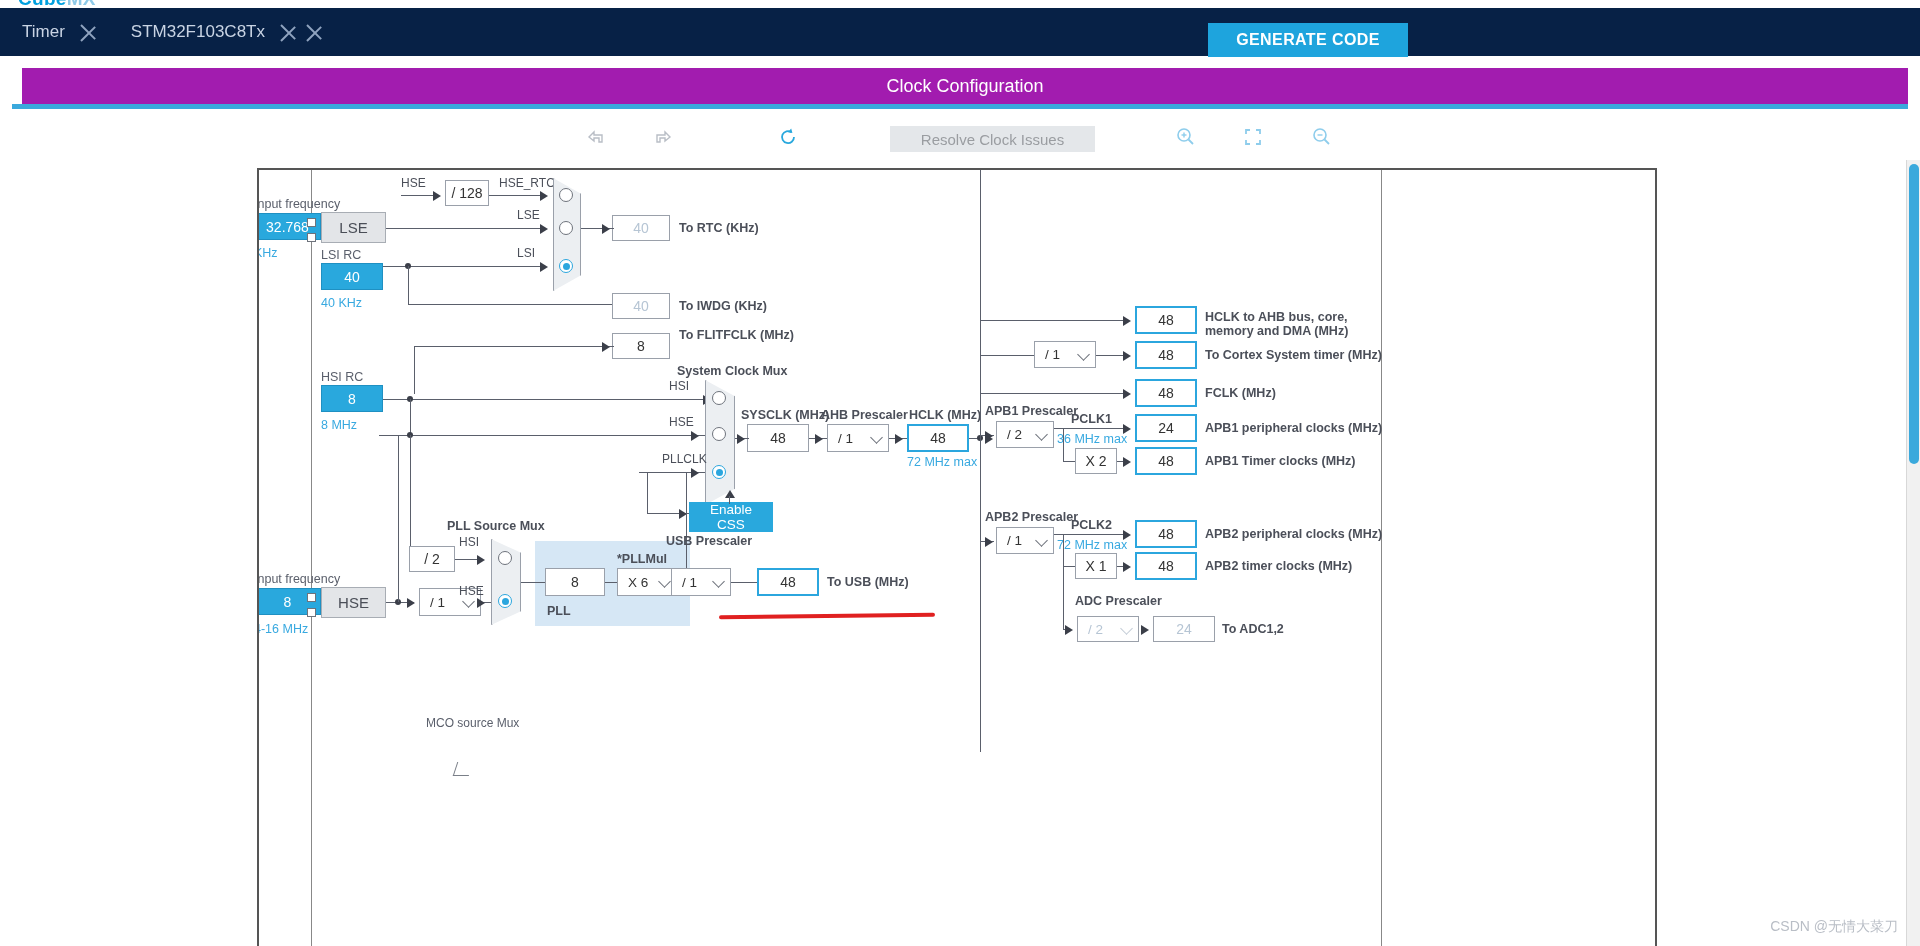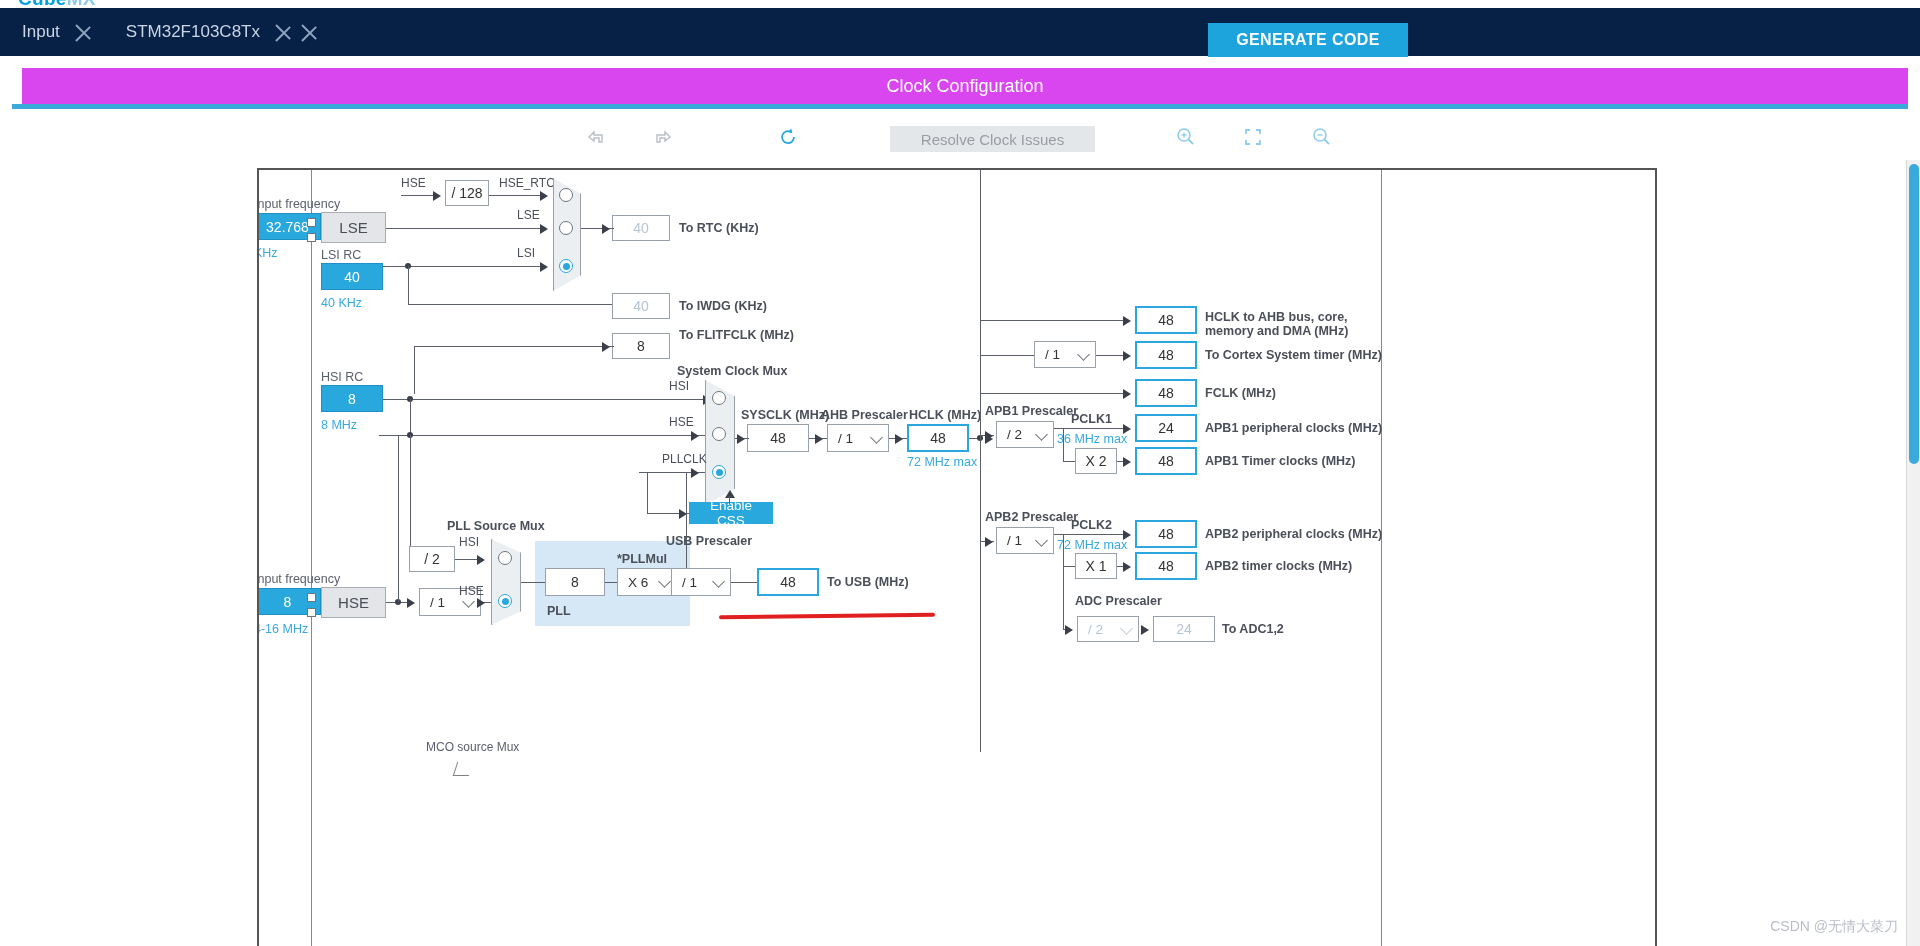--- a/index.html
+++ b/index.html
@@ -62,21 +62,21 @@
     width: 1896px; height: 36px;
     display: flex;
   }
   .tab {
     flex: 1; height: 36px;
     display: flex; align-items: center; justify-content: center;
     color: #ffffff; font-size: 18px; background: #072146;
     border-right: 1px solid #ffffff; cursor: pointer;
   }
   .tab:last-child { border-right: none; }
-  .tab.selected { background: #d946ef; margin-left: 10px; }
+  .tab.selected { background: #a21caf; margin-left: 10px; }
   .tabbar-underline {
     position: absolute; left: 12px; top: 104px; width: 1896px; height: 5px;
     background: #3aa9dc;
   }
 
   
   .toolbar {
     position: absolute; left: 0; top: 112px; width: 1920px; height: 40px;
     background: #ffffff;
   }
@@ -235,21 +235,21 @@
 </head>
 <body>
 
 <div class="logo-strip">
   <div class="logo-text">
     <span>Cube</span><span class="mx">MX</span>
   </div>
 </div>
 
 <div class="breadcrumb-bar">
-  <div class="crumb">Input</div>
+  <div class="crumb">Timer</div>
   <div class="crumb-sep"></div>
   <div class="crumb">STM32F103C8Tx</div>
   <div class="crumb-sep"></div>
   <div class="crumb-sep"></div>
   <button class="generate-btn">GENERATE CODE</button>
 </div>
 
 <div class="tabbar">
   <div class="tab selected">Clock Configuration</div>
 </div>
@@ -380,21 +380,21 @@
   <div class="lbl sig" style="left:403px; top:282px">PLLCLK</div>
 
   <div class="wire h" style="left:120px; top:265px; width:326px"></div>
   <div class="arrow" style="left:432px; top:261px"></div>
   <div class="dot" style="left:148px; top:262px"></div>
   <div class="wire v" style="left:151px; top:265px; height:37px"></div>
 
   <div class="wire h" style="left:380px; top:302px; width:66px"></div>
   <div class="arrow" style="left:432px; top:298px"></div>
 
-  <button class="css-btn" style="left:430px; top:332px; width:84px; height:22px">Enable CSS</button>
+  <button class="css-btn" style="left:430px; top:332px; width:84px; height:30px">Enable CSS</button>
   <div class="arrow up" style="left:466px; top:320px"></div>
   <div class="wire v" style="left:470px; top:326px; height:8px"></div>
   <div class="wire h" style="left:388px; top:343px; width:42px"></div>
   <div class="arrow" style="left:420px; top:339px"></div>
   <div class="wire v" style="left:388px; top:302px; height:41px"></div>
 
   <div class="lbl bold" style="left:482px; top:238px">SYSCLK (MHz)</div>
   <div class="vbox" style="left:488px; top:254px; width:62px; height:28px">48</div>
   <div class="wire h" style="left:476px; top:268px; width:14px"></div>
   <div class="arrow" style="left:478px; top:264px"></div>
@@ -550,21 +550,21 @@
     <span>/ 1</span>
     <span class="chev"></span>
   </div>
   <div class="wire h" style="left:472px; top:412px; width:42px"></div>
   <div class="arrow" style="left:508px; top:408px"></div>
   <div class="vbox blue-border" style="left:498px; top:398px; width:62px; height:28px">48</div>
   <div class="lbl bold" style="left:568px; top:405px">To USB (MHz)</div>
 
   <div class="red-annot" style="left:460px; top:444px; width:216px; transform:rotate(-0.7deg)"></div>
 
-  <div class="mco-label" style="left:167px; top:570px">MCO source Mux</div>
+  <div class="mco-label" style="left:167px; top:546px">MCO source Mux</div>
   <div style="position:absolute; left:196px; top:592px; width:16px; height:14px; border-left:1px solid #7a7f88; border-bottom:1px solid #7a7f88; transform:skewX(-18deg);"></div>
 
 </div>
 </div>
 
 <div class="vscroll">
   <div class="vscroll-thumb"></div>
 </div>
 
 <div class="watermark">CSDN @无情大菜刀</div>

